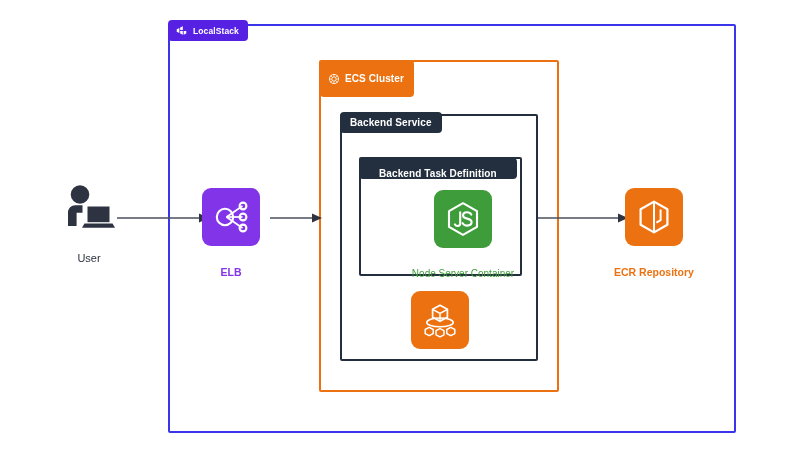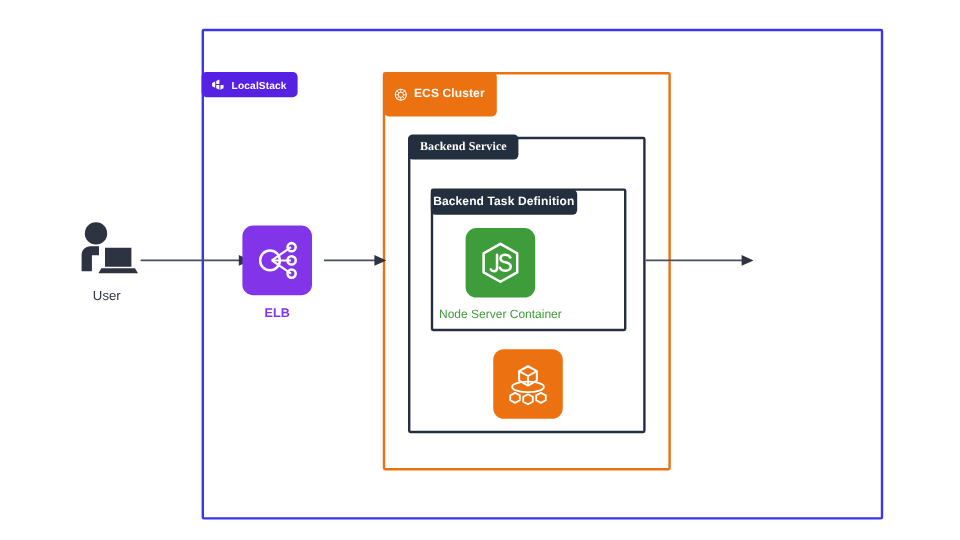--- a/index.html
+++ b/index.html
@@ -72,49 +72,48 @@
     letter-spacing: 0.1px;
   }
   .badge-localstack {
     left: 168px;
     top: 20px;
     height: 21px;
     padding: 0 9px 0 7px;
     background: #5721e4;
     font-size: 8.5px;
     font-weight: bold;
-    margin-top: 40px;
   }
   .badge-ecs {
     left: 320px;
     top: 60px;
     height: 37px;
     padding: 0 10px 0 8px;
     background: #ec7211;
     font-size: 10px;
     font-weight: bold;
   }
   .badge-service {
     left: 340px;
     top: 112px;
     height: 21px;
     padding: 0 10px;
     background: #232f3e;
     font-size: 10px;
     font-weight: bold;
-    font-family: Liberation Serif, serif;
   }
   .badge-taskdef {
     left: 359px;
     top: 158px;
     height: 21px;
-    padding: 0 2px;
+    padding: 0 20px;
     background: #232f3e;
     font-size: 10px;
     font-weight: bold;
+    align-items: flex-end;
   }
 
   
   .node {
     position: absolute;
     display: flex;
     flex-direction: column;
     align-items: center;
   }
   .tile {
@@ -124,35 +123,35 @@
     display: flex;
     align-items: center;
     justify-content: center;
   }
   .tile-elb   { background: #8234e9; }
   .tile-node  { background: #3f9c3a; }
   .tile-ecs   { background: #ec7211; }
   .tile-ecr   { background: #ec7211; }
 
   .node-label {
-    margin-top: 9px;
+    margin-top: 20px;
     font-size: 10.5px;
     font-weight: bold;
     text-align: center;
     white-space: nowrap;
   }
   .label-elb  { color: #8234e9; }
   .label-node { color: #3f9c3a; font-weight: normal; font-size: 10px; }
   .label-ecr  { color: #ec7211; }
   .label-user { color: #2d3340; font-weight: normal; font-size: 11px; }
 
   
   .node-user { left: 51px; top: 184px; width: 76px; }
   .node-elb  { left: 208px; top: 188px; width: 46px; }
-  .node-nodesrv { left: 388px; top: 190px; width: 58px; }
+  .node-nodesrv { left: 434px; top: 190px; width: 58px; }
   .node-ecstask { left: 411px; top: 291px; width: 58px; }
   .node-ecr  { left: 625px; top: 188px; width: 58px; }
 
   .user-glyph {
     width: 60px;
     height: 48px;
     display: flex;
     align-items: center;
     justify-content: center;
   }
@@ -282,14 +281,24 @@
     </div>
   </div>
 
   <div class="arrow arrow-svc-ecr">
     <svg width="90" height="10" viewBox="0 0 90 10" aria-hidden="true">
       <line x1="0" y1="5" x2="82" y2="5" stroke="#4a4f5c" stroke-width="1.6"></line>
       <path d="M90 5 L80 0.6 L80 9.4 Z" fill="#2d3340"></path>
     </svg>
   </div>
 
+  <div class="node node-ecr">
+    <div class="tile tile-ecr">
+      <svg width="40" height="40" viewBox="0 0 40 40" aria-hidden="true">
+        <path d="M20 4.6 L33.4 12.3 L33.4 27.7 L20 35.4 L6.6 27.7 L6.6 12.3 Z" fill="none" stroke="#ffffff" stroke-width="2.2" stroke-linejoin="round"></path>
+        <path d="M20 4.6 L20 35.4" stroke="#ffffff" stroke-width="2.0"></path>
+        <path d="M26.6 12.6 L26.6 23.2 L22.4 25.6" fill="none" stroke="#ffffff" stroke-width="2.0" stroke-linejoin="round"></path>
+      </svg>
+    </div>
+    <div class="node-label label-ecr">ECR Repository</div>
+  </div>
 
 </div>
 
 </body></html>

